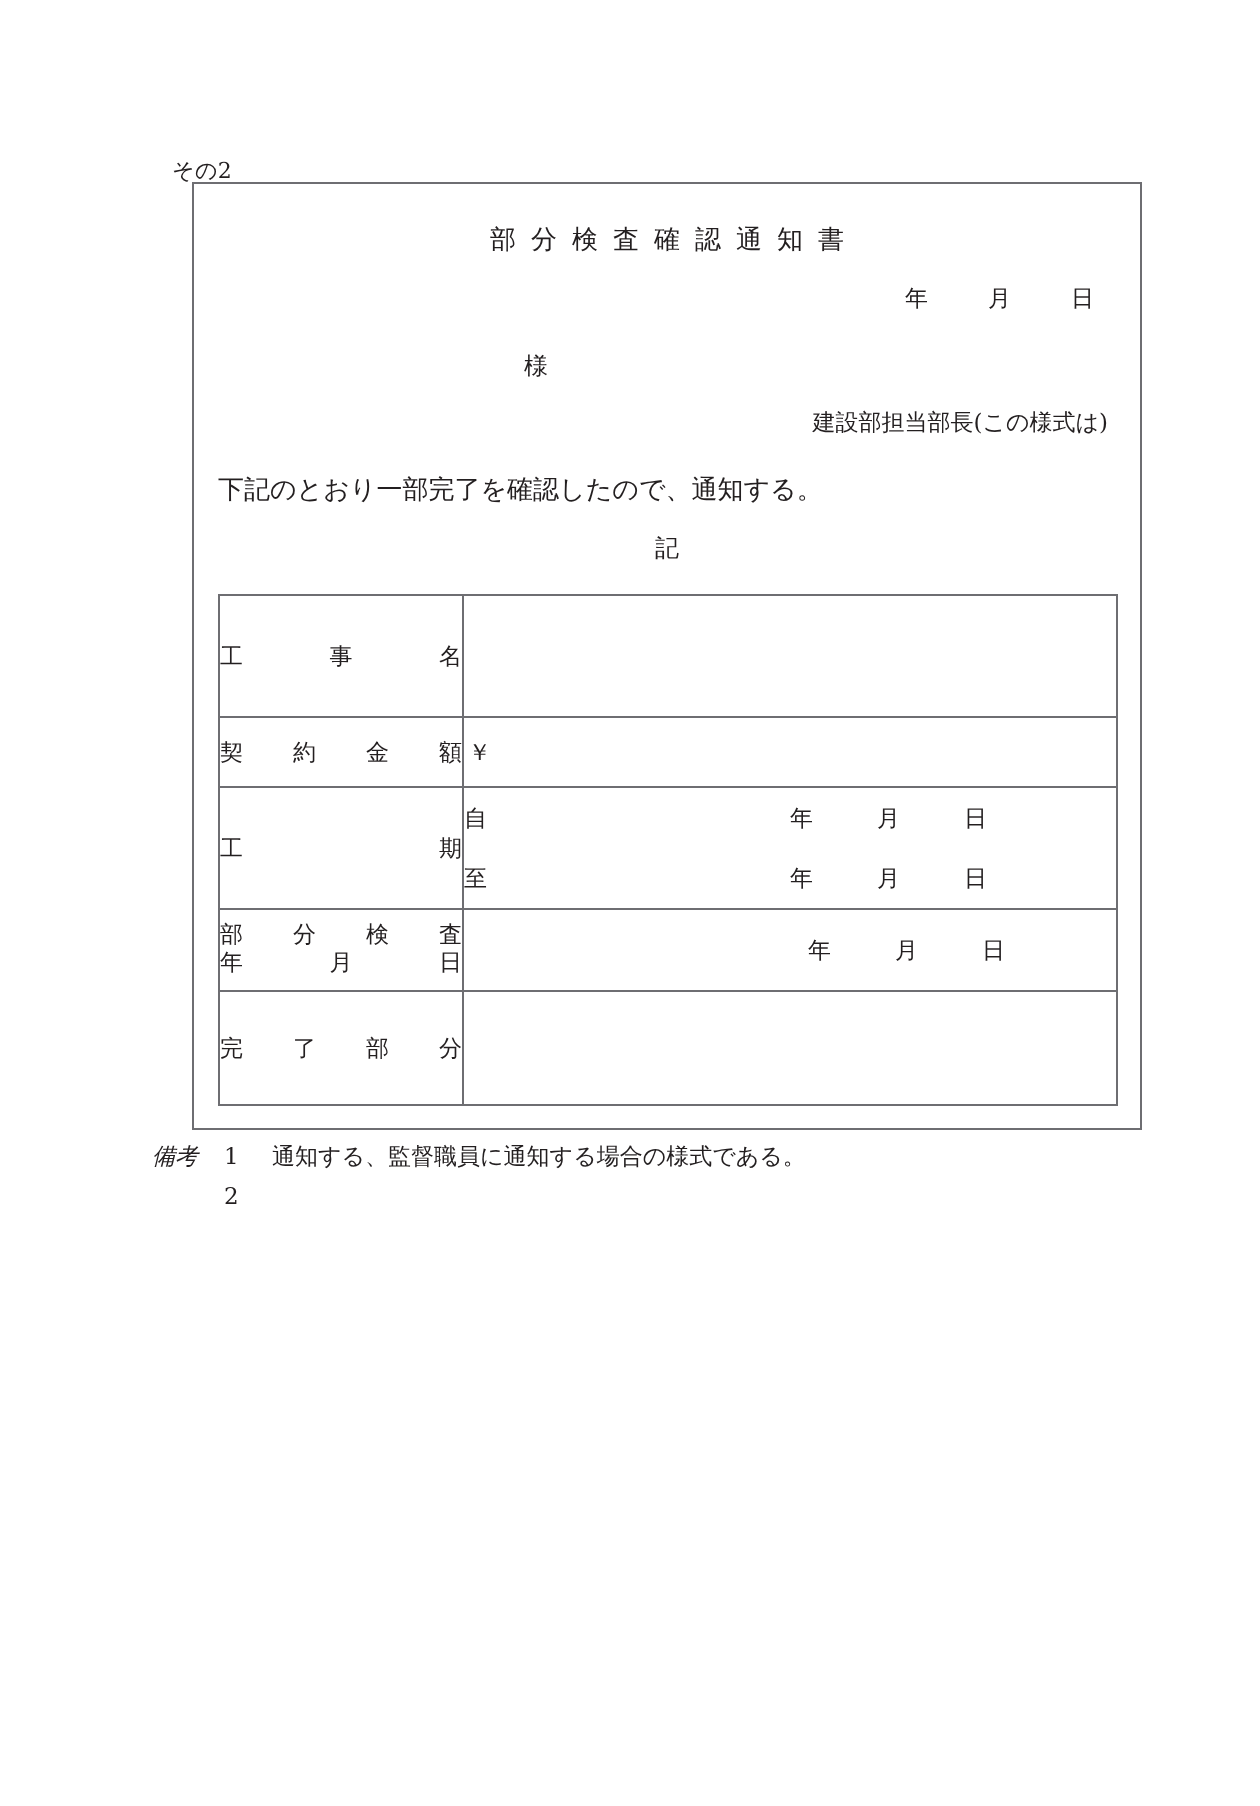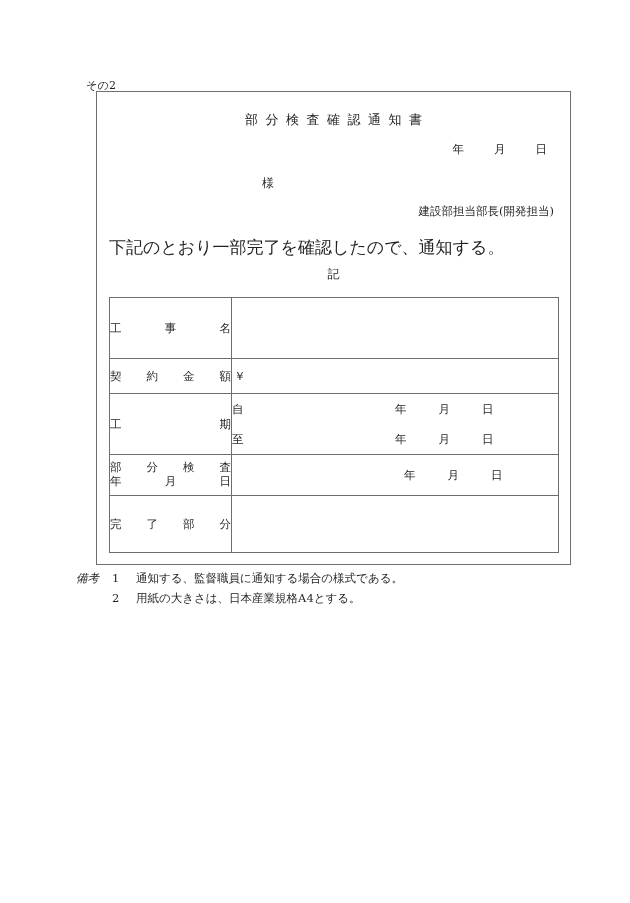--- a/index.html
+++ b/index.html
@@ -87,21 +87,21 @@
     top: 112px;
     font-size: 11.5px;
     white-space: nowrap;
   }
 
   
   .body-text {
     position: absolute;
     left: 12px;
     top: 144px;
-    font-size: 17px;
+    font-size: 13px;
     white-space: nowrap;
     font-family: Liberation Serif, serif;
   }
 
   
   .ki-mark {
     position: absolute;
     left: 0;
     right: 0;
     top: 174px;
@@ -209,21 +209,21 @@
   <div class="frame">
 
     <div class="doc-title">部分検査確認通知書</div>
 
     <div class="date-line">
       <span class="seg">年</span><span class="seg">月</span><span class="seg">日</span>
     </div>
 
     <div class="addressee">様</div>
 
-    <div class="issuer">建設部担当部長(開発担当)</div>
+    <div class="issuer">建設部担当部長(この様式は)</div>
 
     <div class="body-text">下記のとおり一部完了を確認したので、通知する。</div>
 
     <div class="ki-mark">記</div>
 
     <table class="form-table">
       <colgroup>
         <col class="col-label">
         <col>
       </colgroup>
@@ -317,17 +317,16 @@
   </div>
 
   <div class="remarks">
     <div class="remark-row">
       <span class="remark-head">備考</span>
       <span class="remark-num">1</span>
       <span class="remark-text">通知する、監督職員に通知する場合の様式である。</span>
     </div>
     <div class="remark-row">
       <span class="remark-num indent">2</span>
-      <span class="remark-text">用紙の大きさは、日本産業規格A4とする。</span>
     </div>
   </div>
 
 </div>
 
 </body></html>

